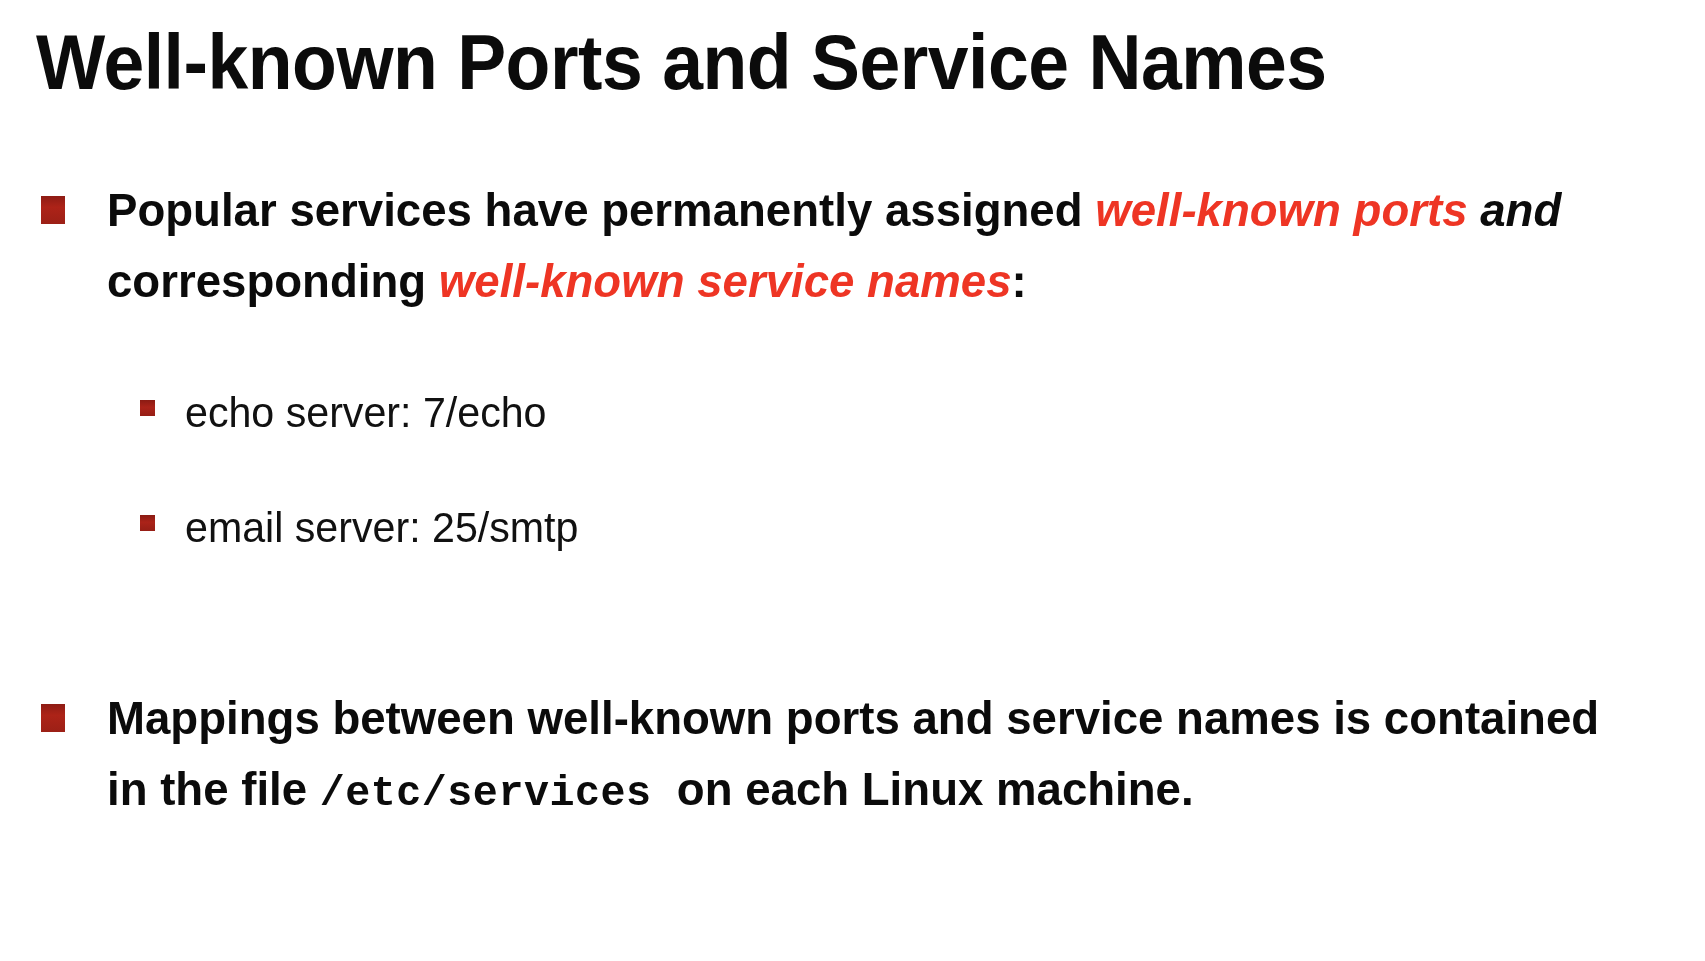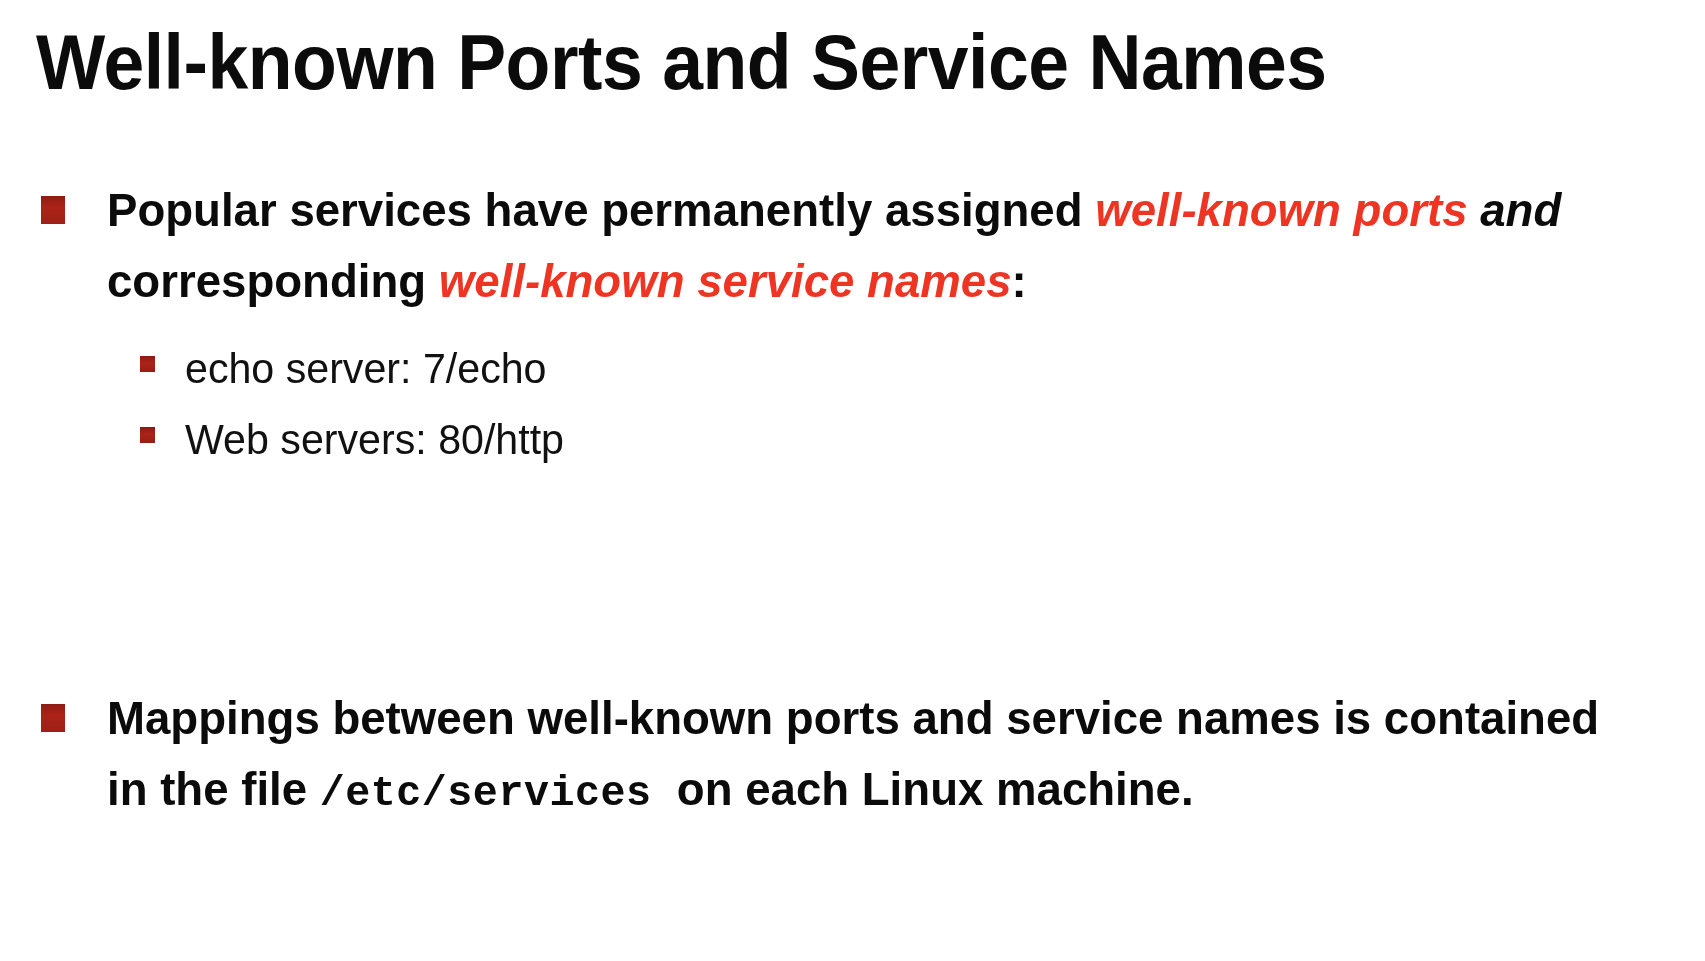--- a/index.html
+++ b/index.html
@@ -87,20 +87,21 @@
 
   
   .l2-list {
     position: absolute;
     left: 140px;
     width: 1200px;
   }
   .l2-item {
     position: relative;
     height: 71px;
+    margin-top: 44px;
   }
   .l2-item .marker2 {
     position: absolute;
     left: 0px;
     top: 18px;
     width: 15px;
     height: 16px;
     background: #9e2018;
     background: linear-gradient(180deg, #8a1b13 0%, #ab2319 45%, #961e15 100%);
   }
@@ -133,25 +134,25 @@
     </div>
 
     <div class="l2-list" style="top: 178px;">
 
       <div class="l2-item">
         <span class="marker2"></span>
         <div class="l2-text">echo server: 7/echo</div>
       </div>
 
 
-
       <div class="l2-item">
         <span class="marker2"></span>
-        <div class="l2-text">Web servers: 80/http</div>
+        <div class="l2-text">email server: 25/smtp</div>
       </div>
+
 
     </div>
 
     <div class="l1" style="top: 522px;">
       <span class="marker"></span>
       <div class="l1-text">
         <span>Mappings between well-known ports and service names is contained in the file </span><span class="mono">/etc/services</span><span>&nbsp; on each Linux machine.</span>
       </div>
     </div>
 

